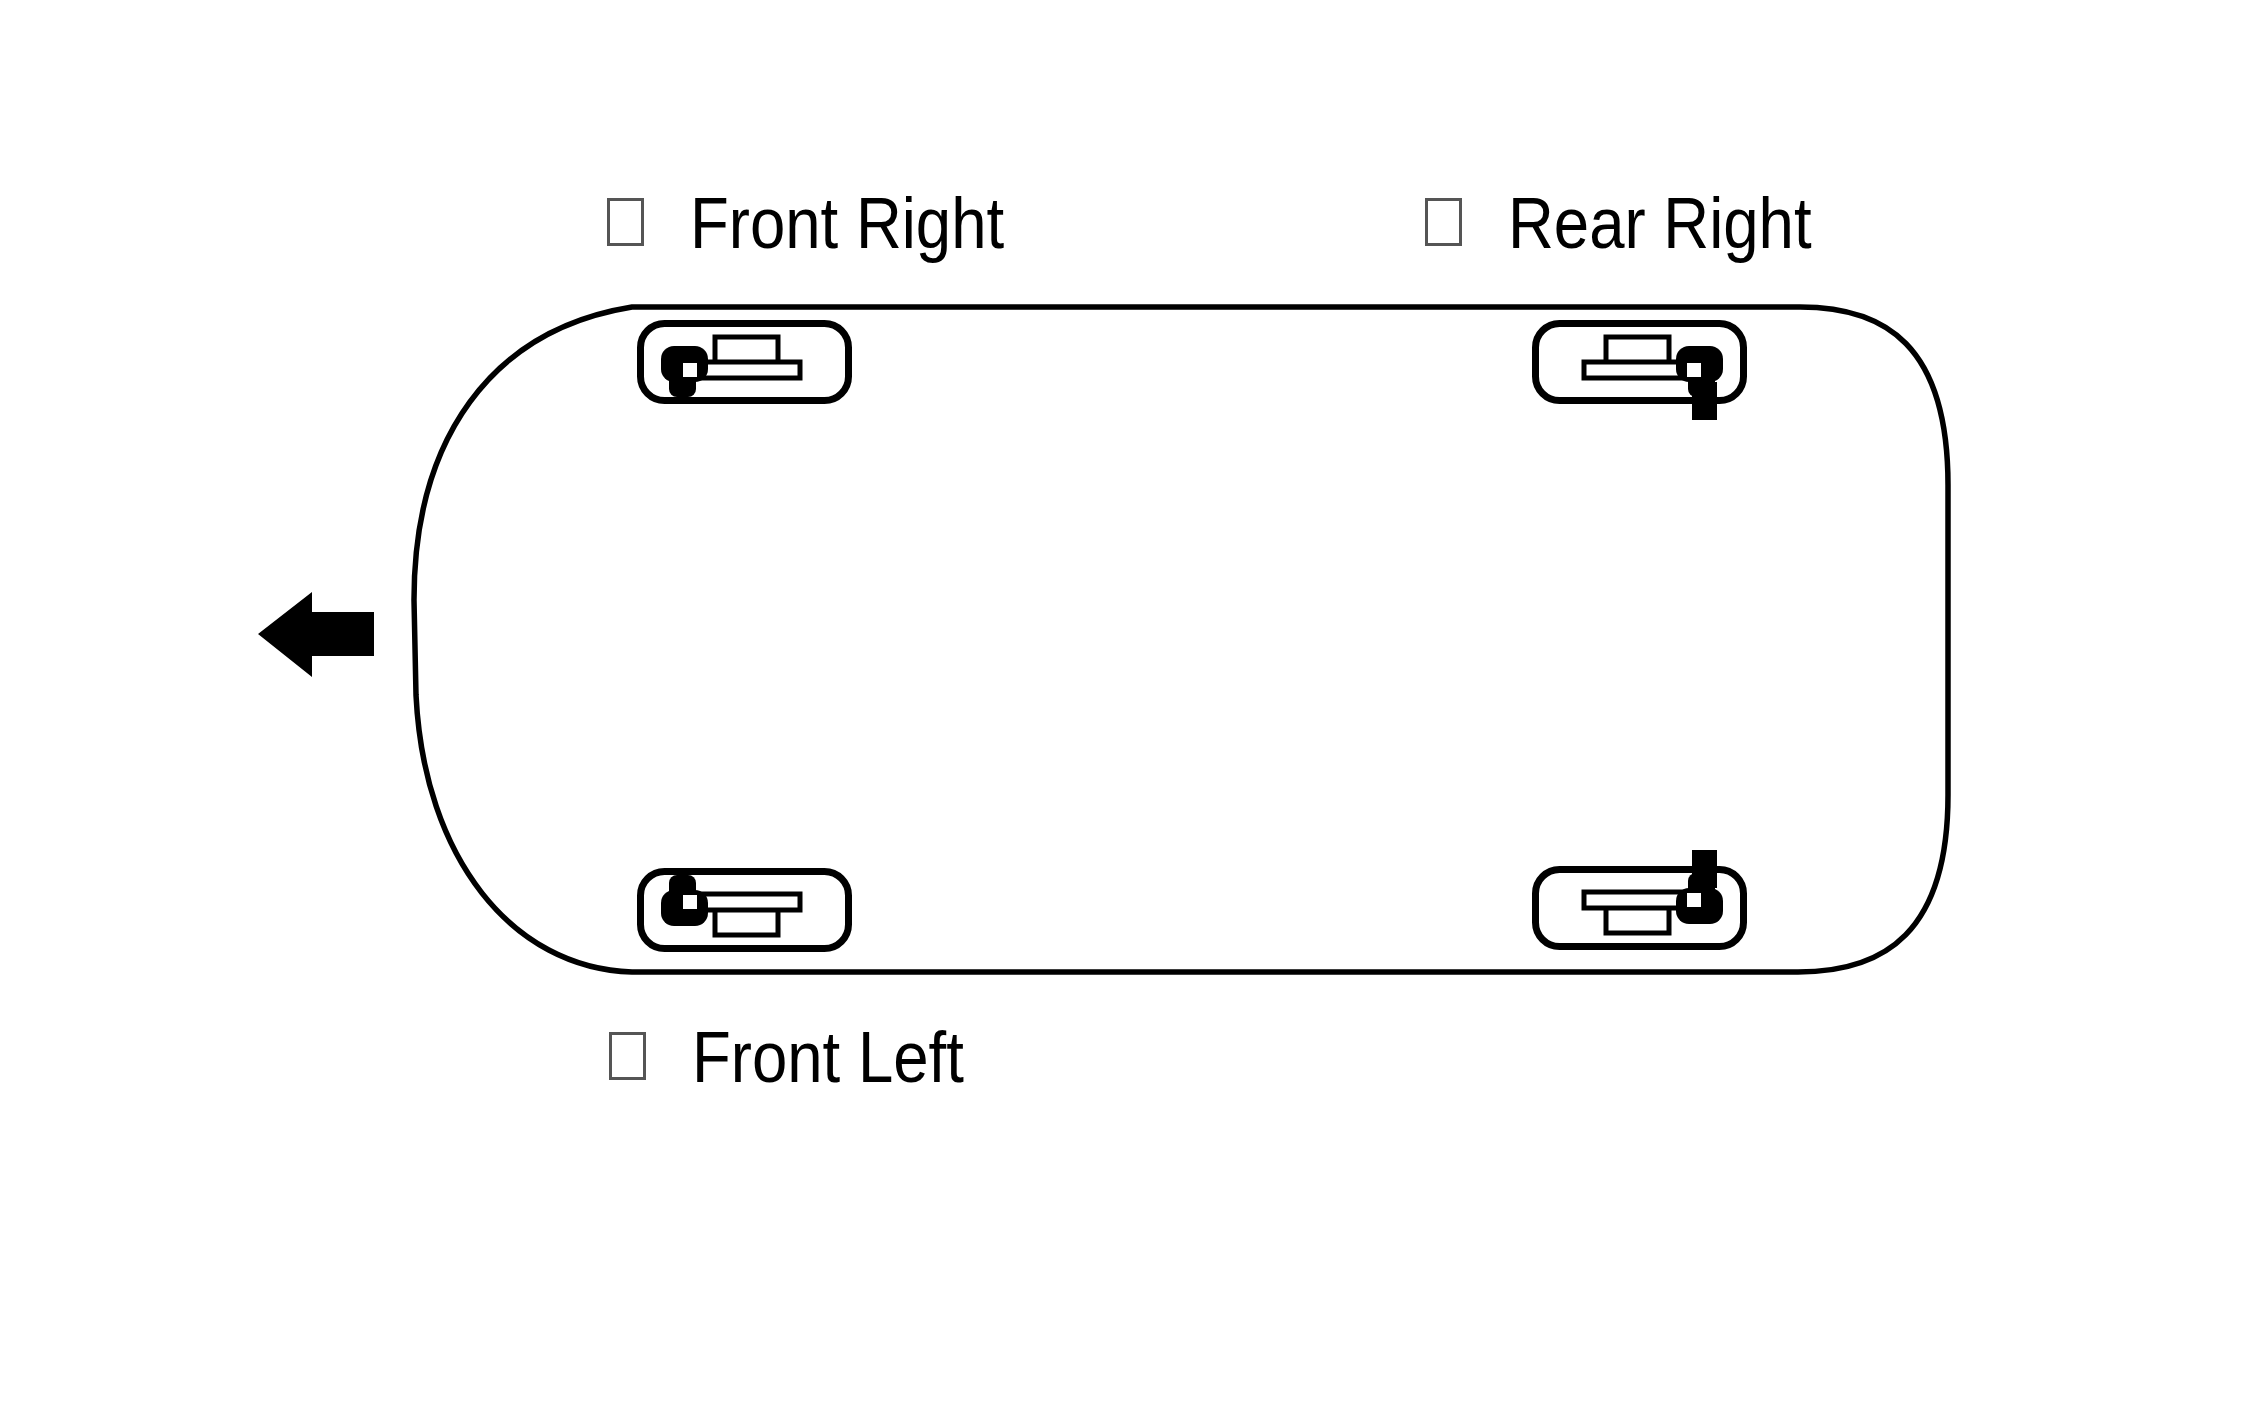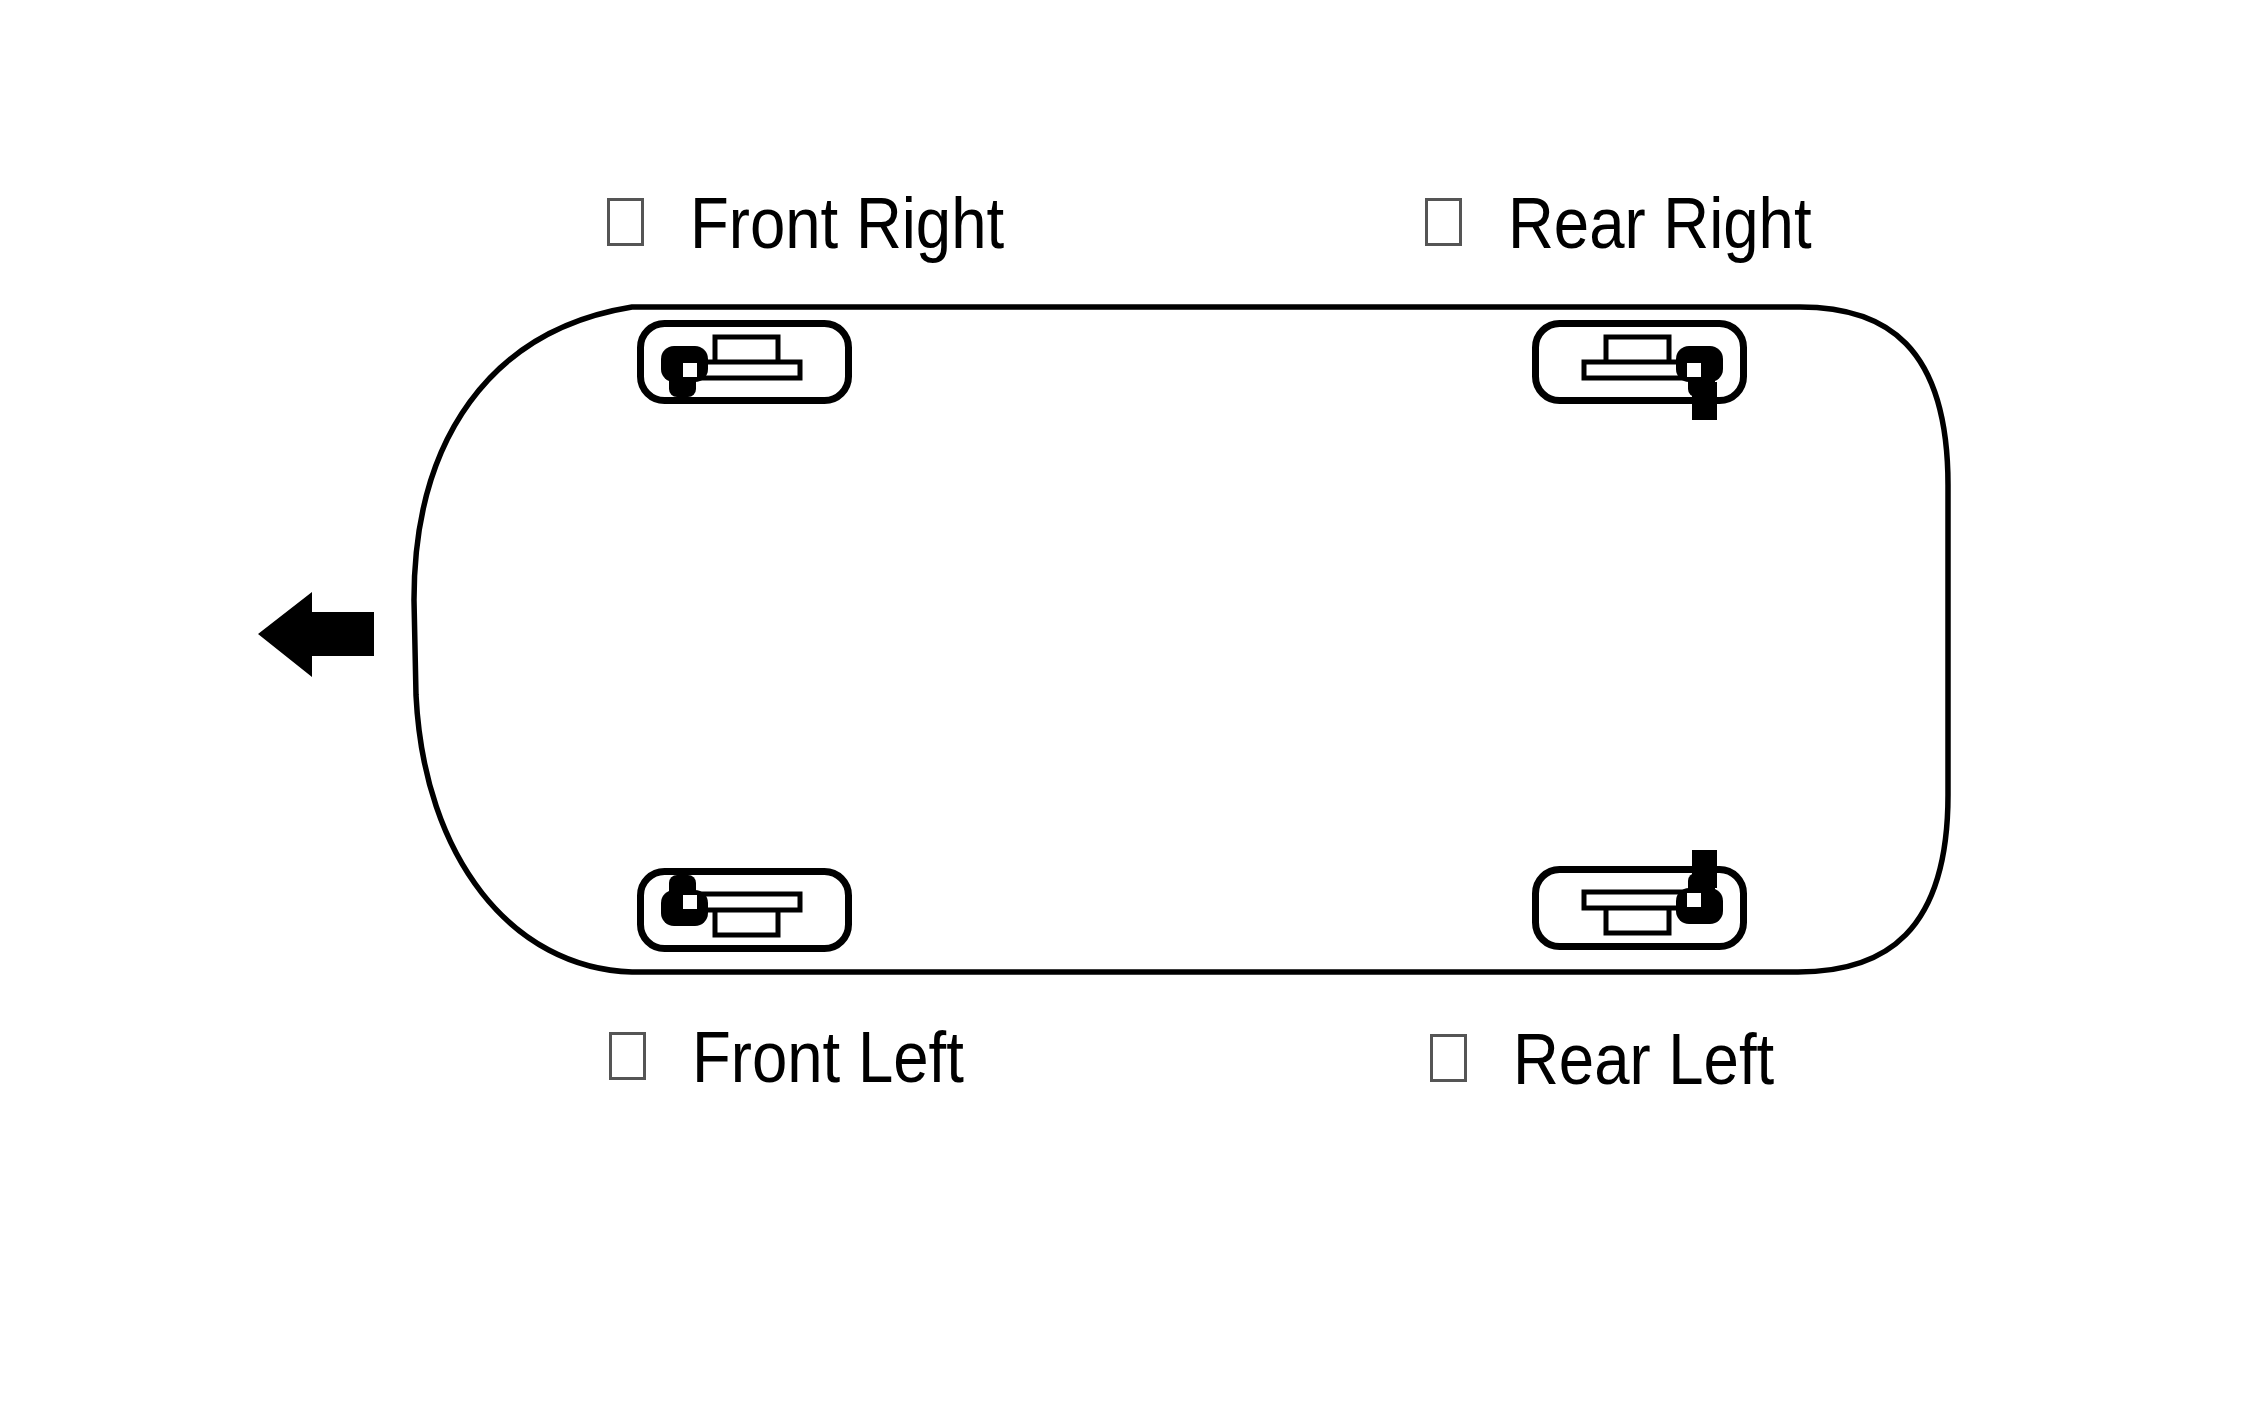--- a/index.html
+++ b/index.html
@@ -112,18 +112,14 @@
   <div class="pos-row" id="row-rear-right">
     <span class="checkbox"></span>
     <span class="pos-label">Rear Right</span>
   </div>
 
   <div class="pos-row" id="row-front-left">
     <span class="checkbox"></span>
     <span class="pos-label">Front Left</span>
   </div>
 
-  <div class="pos-row" id="row-rear-left">
-    <span class="checkbox"></span>
-    <span class="pos-label">Rear Left</span>
-  </div>
 
 </div>
 
 </body></html>

